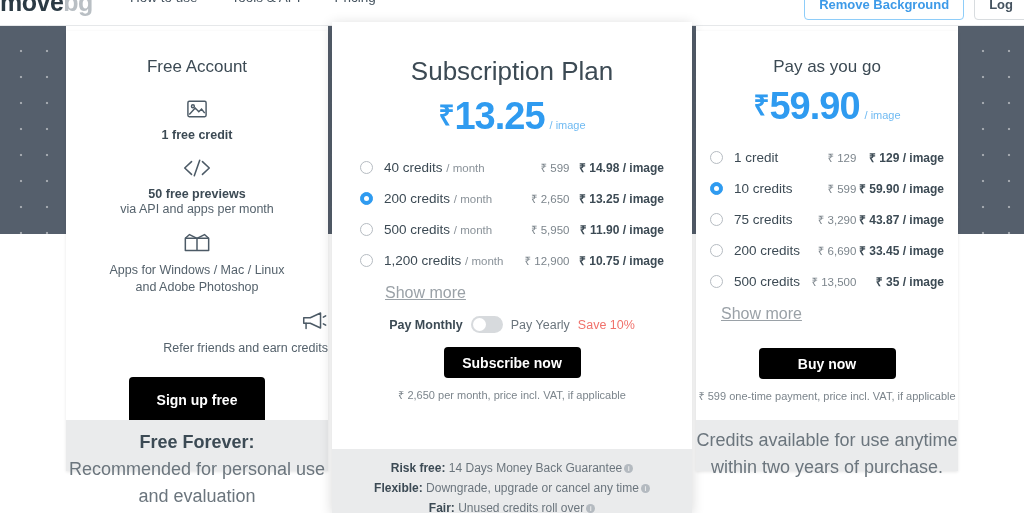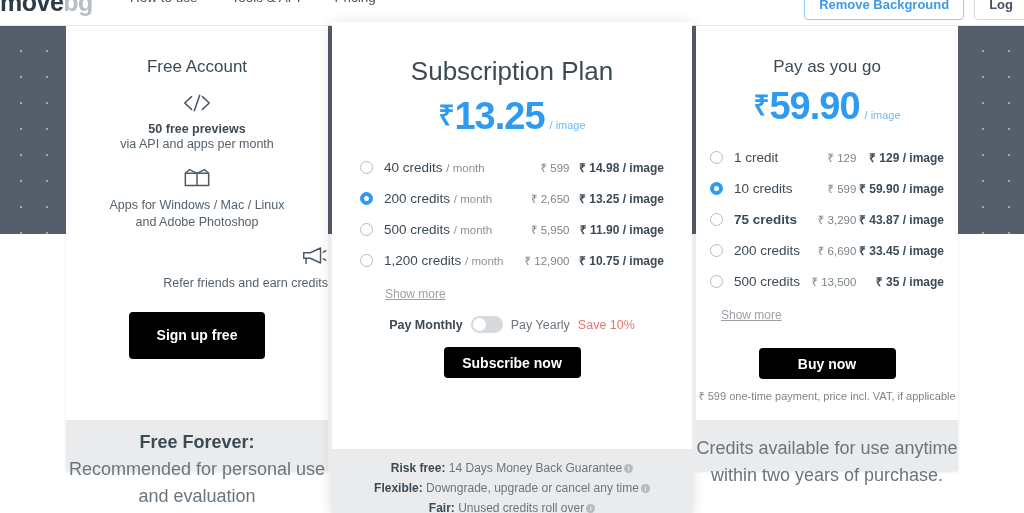--- a/index.html
+++ b/index.html
@@ -108,21 +108,21 @@
   .radio.on::after {
     content: ""; position: absolute; left: 3.2px; top: 3.2px;
     width: 5px; height: 5px; border-radius: 50%; background: #fff;
   }
   .opt .lbl { color: #3c4a54; }
   .opt .lbl .unit { color: #8a9299; font-size: 11.5px; }
   .opt .amt { color: #7c858c; font-size: 11.5px; text-align: right; }
   .opt .per { color: #3c4a54; font-size: 12px; font-weight: 700; text-align: right; }
 
   .showmore {
-    font-size: 12px; color: #9aa1a7; text-decoration: underline; cursor: pointer;
+    font-size: 16px; color: #9aa1a7; text-decoration: underline; cursor: pointer;
     display: inline-block;
   }
 
   
   .toggle-row {
     display: flex; align-items: center; justify-content: center; gap: 8px;
     font-size: 12.5px; margin-top: 14px;
   }
   .tg-left { font-weight: 700; color: #3c4a54; }
   .tg-right { color: #6b757d; }
@@ -188,20 +188,30 @@
     <div class="nav-right">
       <button class="btn-outline-blue">Remove Background</button>
       <button class="btn-outline-grey">Log</button>
     </div>
   </div>
 
   <div class="card" id="card-free">
     <div class="card-body" style="height:389px;">
       <div class="card-title">Free Account</div>
 
+      <div class="feat" style="margin-top:22px;">
+        <span class="ficon">
+          <svg width="22" height="20" viewBox="0 0 24 22" fill="none" stroke="#4c5a66" stroke-width="1.6">
+            <rect x="2" y="2.5" width="20" height="17" rx="1.5"></rect>
+            <circle cx="7.5" cy="8" r="1.6"></circle>
+            <path d="M3.5 17 L10 10 L14 14 L17 11 L20.5 15.5"></path>
+          </svg>
+        </span>
+        <div class="ftitle">1 free credit</div>
+      </div>
 
       <div class="feat" style="margin-top:16px;">
         <span class="ficon">
           <svg width="32" height="20" viewBox="0 0 34 22" fill="none" stroke="#4c5a66" stroke-width="1.7" stroke-linecap="round" stroke-linejoin="round">
             <path d="M11 4 L3.5 11 L11 18"></path>
             <path d="M23 4 L30.5 11 L23 18"></path>
             <path d="M20 2.5 L14 19.5"></path>
           </svg>
         </span>
         <div class="ftitle">50 free previews</div>
@@ -282,20 +292,21 @@
       </div>
 
       <div class="toggle-row">
         <span class="tg-left">Pay Monthly</span>
         <span class="switch"></span>
         <span class="tg-right">Pay Yearly</span>
         <span class="tg-save">Save 10%</span>
       </div>
 
       <button class="btn-blue" style="margin-top:14px; width:137px; height:31px;">Subscribe now</button>
+      <div class="note">₹ 2,650 per month, price incl. VAT, if applicable</div>
     </div>
 
     <div class="card-foot" style="height:64px; padding-top:10px;">
       <div class="riskline"><b>Risk free:</b><span> 14 Days Money Back Guarantee</span><span class="infoicon">i</span></div>
       <div class="riskline"><b>Flexible:</b><span> Downgrade, upgrade or cancel any time</span><span class="infoicon">i</span></div>
       <div class="riskline"><b>Fair:</b><span> Unused credits roll over</span><span class="infoicon">i</span></div>
     </div>
   </div>
 
   <div class="card" id="card-paygo">
@@ -314,21 +325,21 @@
           <span class="per" style="width:96px;">₹ 129 / image</span>
         </div>
         <div class="opt">
           <span class="radio on"></span>
           <span class="lbl" style="width:78px;">10 credits</span>
           <span class="amt" style="width:56px;">₹ 599</span>
           <span class="per" style="width:96px;">₹ 59.90 / image</span>
         </div>
         <div class="opt">
           <span class="radio"></span>
-          <span class="lbl" style="width:78px;font-weight:bold;">75 credits</span>
+          <span class="lbl" style="width:78px;">75 credits</span>
           <span class="amt" style="width:56px;">₹ 3,290</span>
           <span class="per" style="width:96px;">₹ 43.87 / image</span>
         </div>
         <div class="opt">
           <span class="radio"></span>
           <span class="lbl" style="width:78px;">200 credits</span>
           <span class="amt" style="width:56px;">₹ 6,690</span>
           <span class="per" style="width:96px;">₹ 33.45 / image</span>
         </div>
         <div class="opt">
@@ -338,19 +349,19 @@
           <span class="per" style="width:96px;">₹ 35 / image</span>
         </div>
         <div style="margin-top:8px; margin-left:11px;">
           <span class="showmore">Show more</span>
         </div>
       </div>
 
       <button class="btn-blue" style="margin-top:25px; width:137px; height:31px;">Buy now</button>
       <div class="note">₹ 599 one-time payment, price incl. VAT, if applicable</div>
     </div>
-    <div class="card-foot" style="height:51px; padding-top:15px;">
+    <div class="card-foot" style="height:51px; padding-top:7px;">
       <div class="foot-text" style="white-space:pre-line;">Credits available for use anytime
 within two years of purchase.</div>
     </div>
   </div>
 
 </div>
 
 </body></html>

